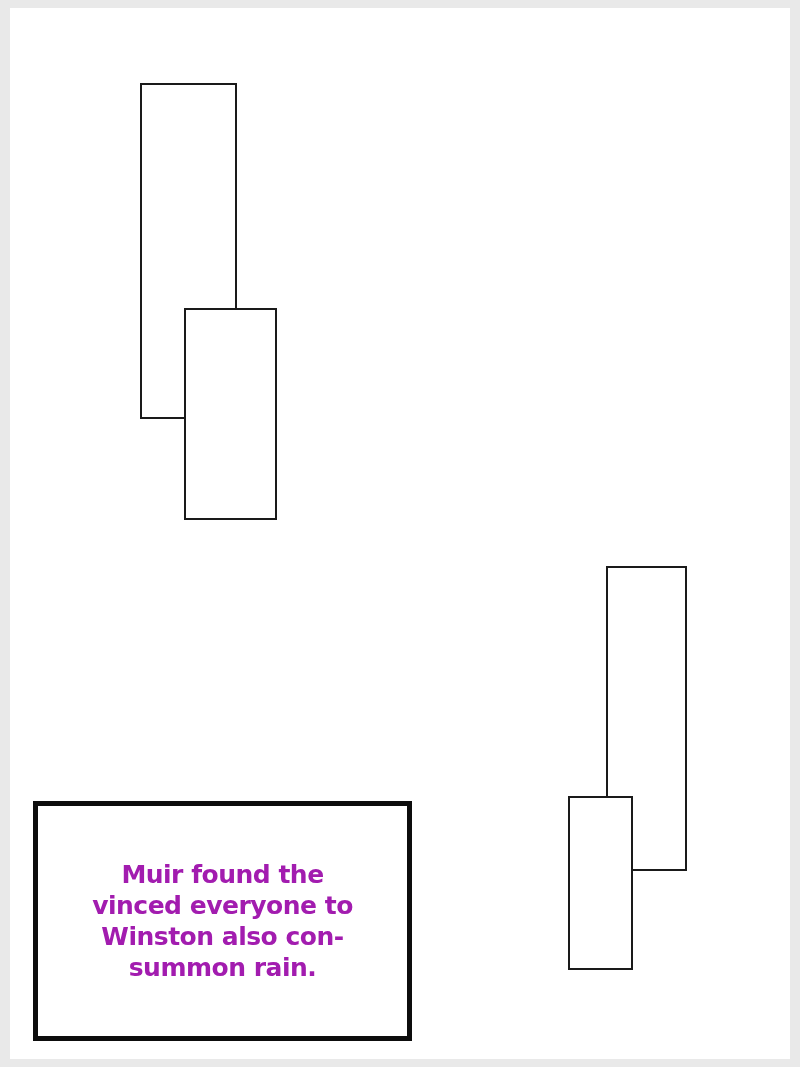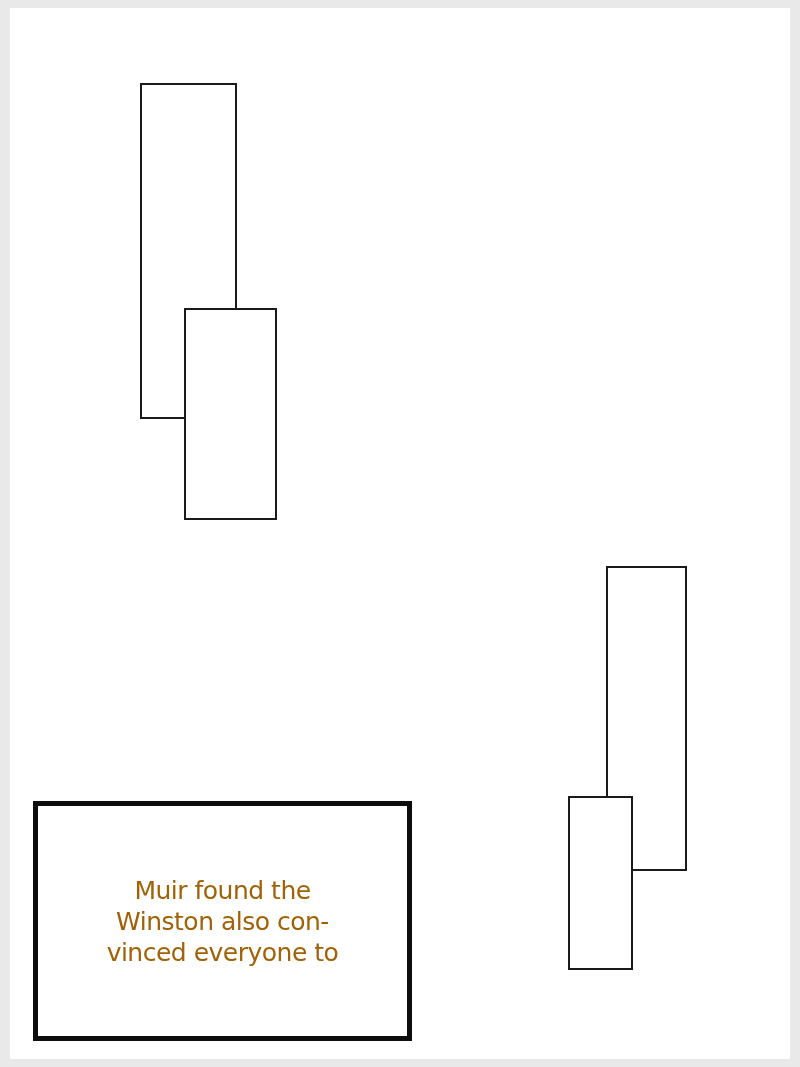--- a/index.html
+++ b/index.html
@@ -42,35 +42,36 @@
       border: 5px solid #0d0d0d;
       box-sizing: border-box;
       display: flex;
       flex-direction: column;
       justify-content: center;
       align-items: center;
       z-index: 3;
     }
     .caption-line {
       font-size: 25px;
-      font-weight: normal;
+      font-weight: bold;
       line-height: 31px;
-      color: #a16207;
+      color: #a21caf;
       text-align: center;
       letter-spacing: -0.5px;
       white-space: nowrap;
     }
   </style>
 </head>
 <body>
 
 <div class="sheet"></div>
 
 <div class="panel panel-1"></div>
 <div class="panel panel-2"></div>
 <div class="panel panel-3"></div>
 <div class="panel panel-4"></div>
 
 <div class="caption-box">
   <div class="caption-line">Muir found the</div>
+  <div class="caption-line">vinced everyone to</div>
   <div class="caption-line">Winston also con-</div>
-  <div class="caption-line">vinced everyone to</div>
+  <div class="caption-line">summon rain.</div>
 </div>
 
 </body></html>

